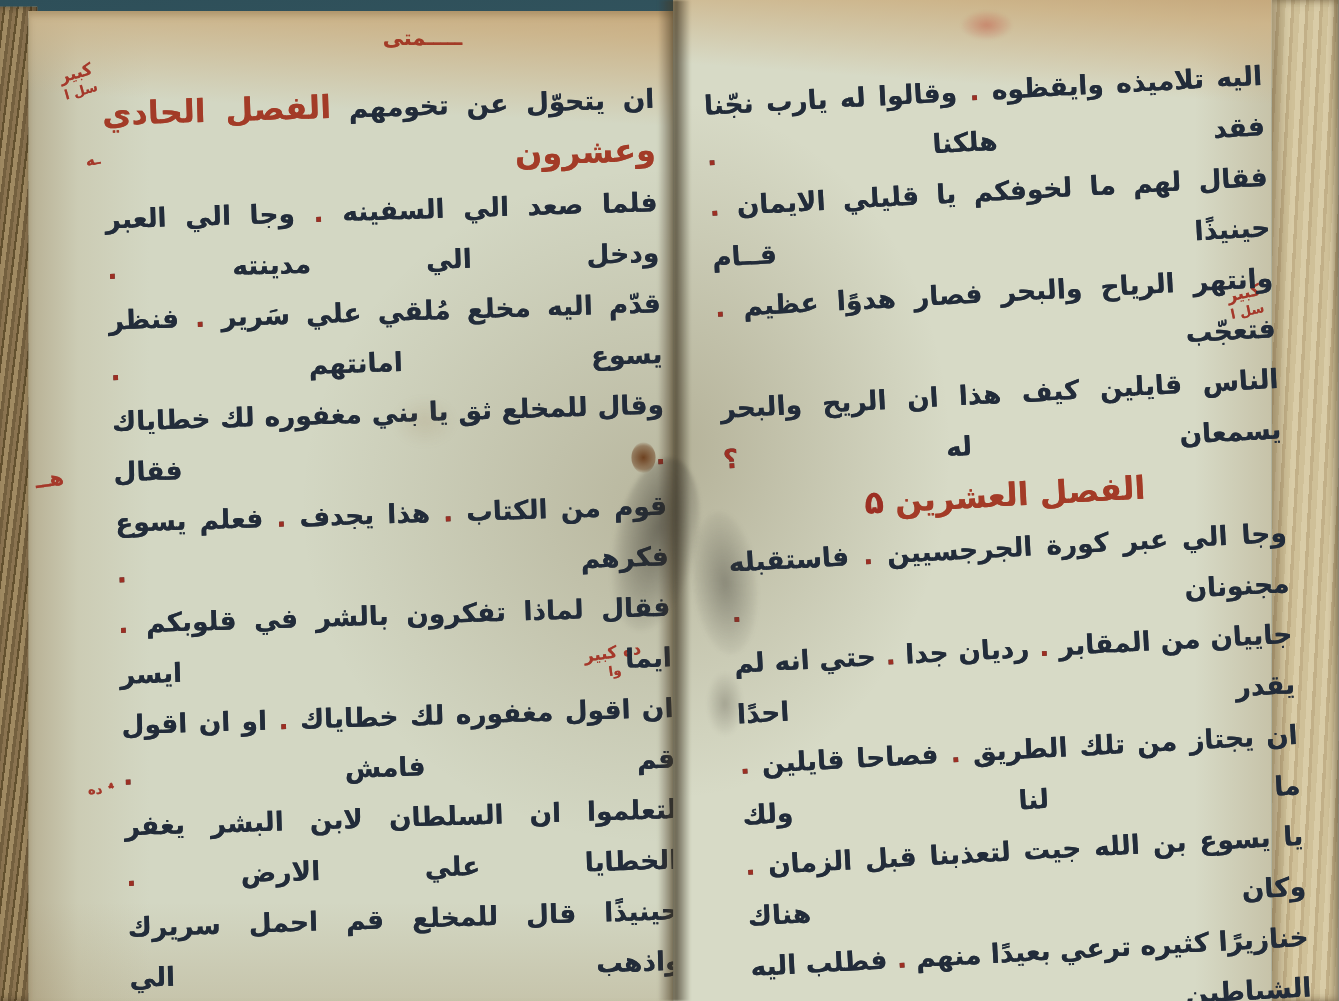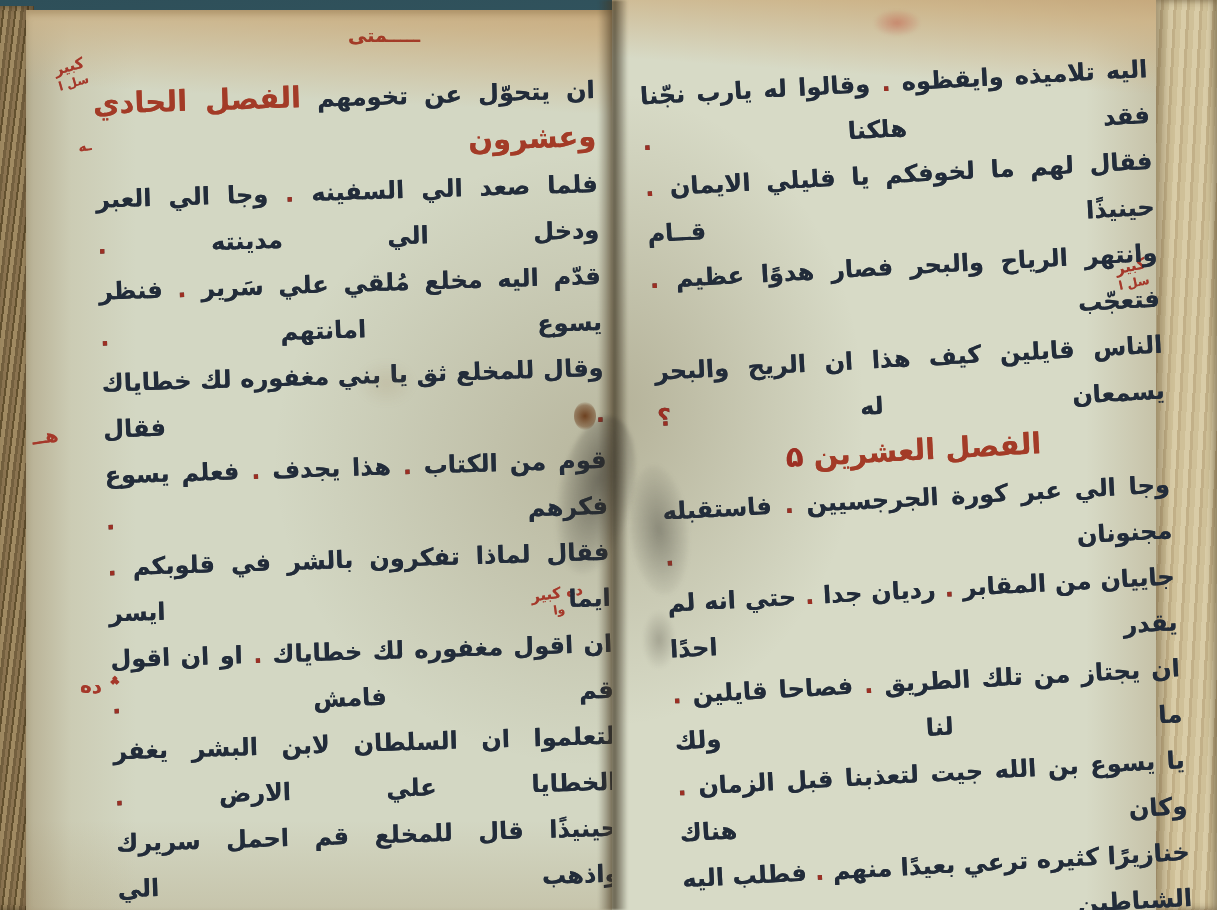--- a/index.html
+++ b/index.html
@@ -79,21 +79,21 @@
   }
   .rt-left{top:14px;left:288px;width:140px;text-align:center;}
   .margin-note{
     position:absolute;color:#a5382a;font-weight:bold;font-size:15px;line-height:17px;
     direction:rtl;text-align:center;text-shadow:0 0 .4px rgba(165,56,42,.6);
   }
   .mn-0{left:30px;top:48px;transform:rotate(-16deg);}
   .mn-1{left:52px;top:128px;transform:rotate(-10deg);font-size:14px;}
   .mn-2{left:6px;top:418px;font-size:19px;transform:rotate(-8deg);}
   .mn-3{left:506px;top:575px;transform:rotate(-8deg);}
-  .mn-4{left:54px;top:668px;font-size:20px;}
+  .mn-4{left:54px;top:700px;font-size:12px;}
   .mn-r0{left:505px;top:258px;transform:rotate(-12deg);}
   .mn-sub{display:block;font-size:12px;}
   .faded-mark{
     position:absolute;left:262px;top:10px;width:46px;height:26px;border-radius:50%;
     background:radial-gradient(ellipse,rgba(190,70,55,.45),rgba(190,70,55,0) 75%);
     filter:blur(1.5px);
   }
 </style>
 </head>
 <body>

